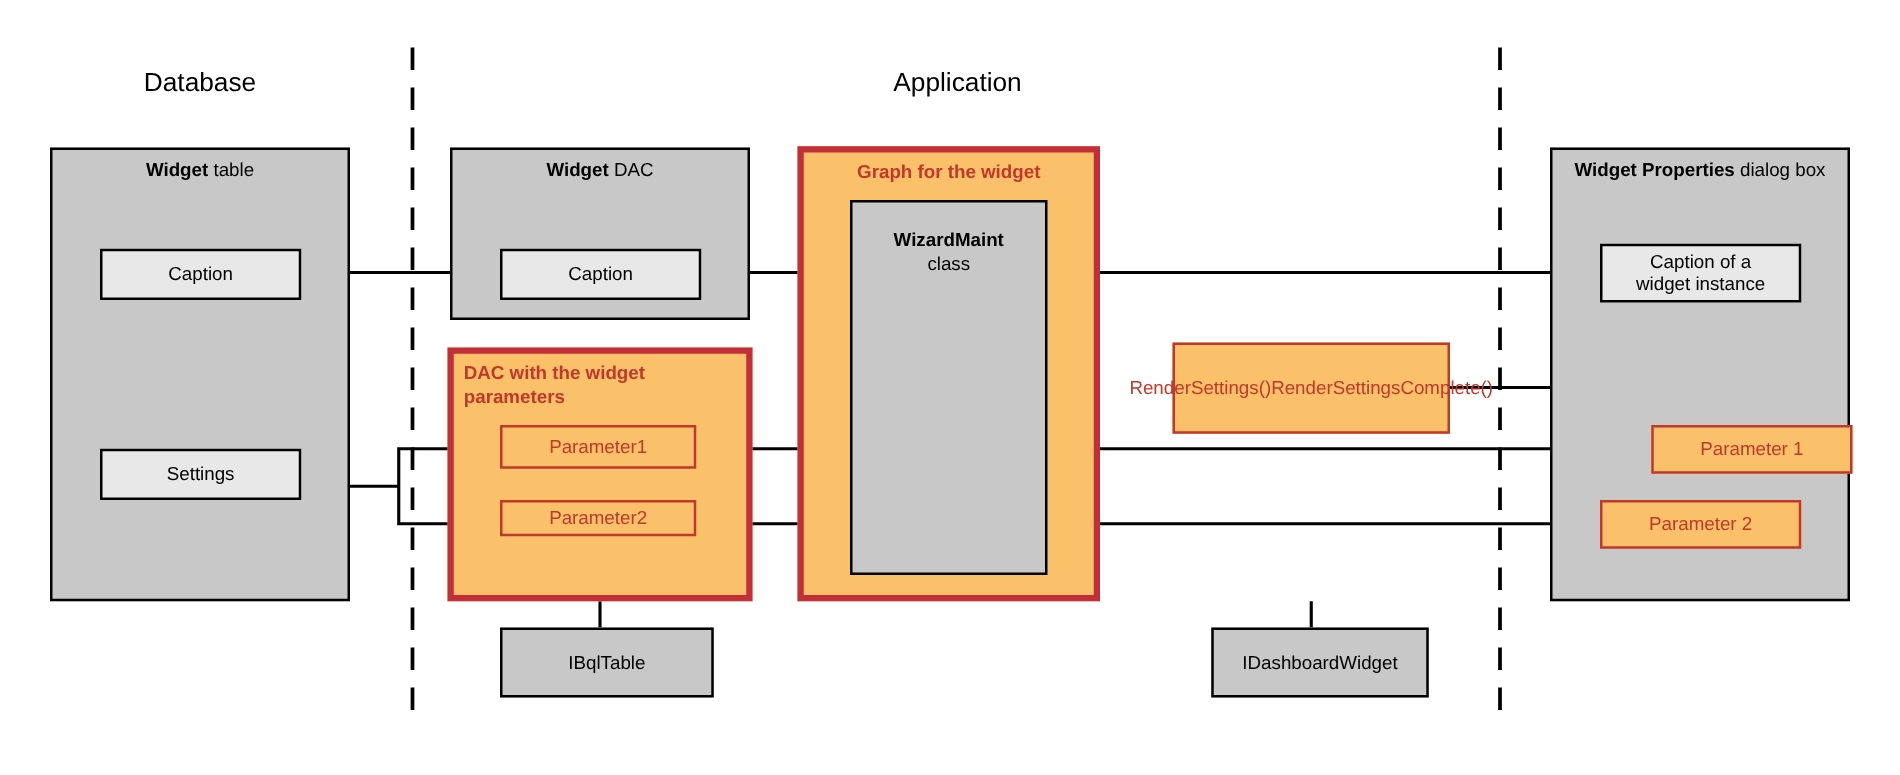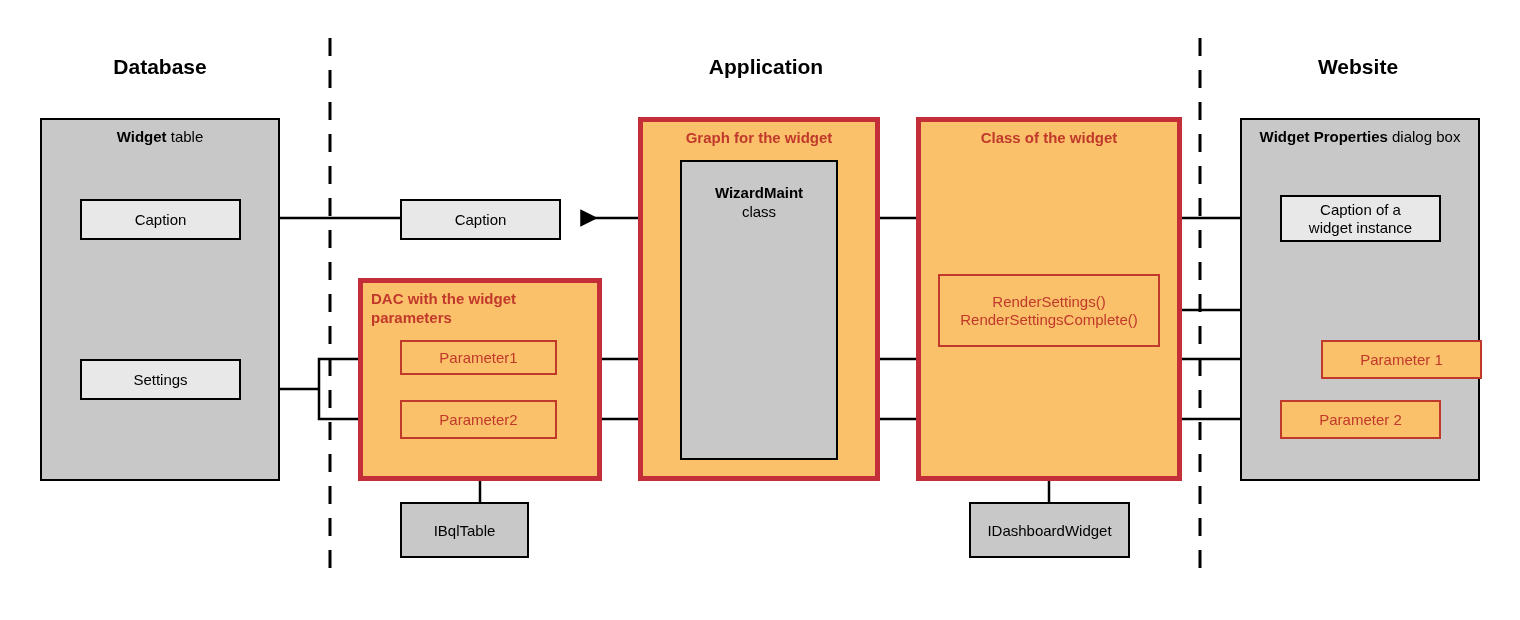--- a/index.html
+++ b/index.html
@@ -24,21 +24,20 @@
     height: 620px;
     pointer-events: none;
   }
   .lane-title {
     position: absolute;
     font-size: 21px;
     color: #000000;
     text-align: center;
     white-space: nowrap;
     line-height: 1.1;
-    font-weight: bold;
   }
   .container-box {
     position: absolute;
     box-sizing: border-box;
     display: flex;
     flex-direction: column;
     align-items: center;
   }
   .gray-box {
     background: #c8c8c8;
@@ -143,57 +142,58 @@
 
     <path d="M 400 359 L 319 359 L 319 419 L 400 419" fill="none" stroke="#000000" stroke-width="2.5"></path>
     <line x1="319" y1="389" x2="243" y2="389" stroke="#000000" stroke-width="2.5" marker-end="url(#arrowL)"></line>
 
     <line x1="480" y1="481" x2="480" y2="502" stroke="#000000" stroke-width="2.5"></line>
     <line x1="1049" y1="481" x2="1049" y2="502" stroke="#000000" stroke-width="2.5"></line>
   </svg>
 
   <div class="lane-title" style="left:60px; top:55px; width:200px;">Database</div>
   <div class="lane-title" style="left:666px; top:55px; width:200px;">Application</div>
-  <div class="lane-title" style="left:1258px; top:55px; width:200px;">Website</div>
 
   <div class="container-box gray-box" style="left:40px; top:118px; width:240px; height:363px;">
     <div class="box-heading">
       <b>Widget</b><span> table</span>
     </div>
   </div>
   <div class="field field-gray" style="left:80px; top:199px; width:161px; height:41px;">Caption</div>
   <div class="field field-gray" style="left:80px; top:359px; width:161px; height:41px;">Settings</div>
 
+  <div class="container-box gray-box" style="left:360px; top:118px; width:240px; height:138px;">
+    <div class="box-heading">
+      <b>Widget</b><span> DAC</span>
+    </div>
+  </div>
   <div class="field field-gray" style="left:400px; top:199px; width:161px; height:41px;">Caption</div>
 
   <div class="container-box red-box" style="left:358px; top:278px; width:244px; height:203px;">
     <div class="box-heading-red">DAC with the widget parameters</div>
   </div>
   <div class="field field-red" style="left:400px; top:340px; width:157px; height:35px;">Parameter1</div>
-  <div class="field field-red" style="left:400px; top:400px; width:157px; height:39px;">Parameter2</div>
-
-  <div class="leaf-box" style="left:400px; top:502px; width:129px; height:56px;">IBqlTable</div>
+  <div class="field field-red" style="left:400px; top:400px; width:157px; height:29px;">Parameter2</div>
+
+  <div class="leaf-box" style="left:400px; top:502px; width:171px; height:56px;">IBqlTable</div>
 
   <div class="container-box red-box" style="left:638px; top:117px; width:242px; height:364px;">
     <div class="box-heading-red">Graph for the widget</div>
   </div>
   <div class="wizard-box" style="left:680px; top:160px; width:158px; height:300px;">
     <b>WizardMaint</b><br>
     <span>class</span>
   </div>
 
-  <div class="container-box red-box" style="left:916px; top:117px; width:266px; height:364px;">
-    <div class="box-heading-red">Class of the widget</div>
-  </div>
-  <div class="field field-red" style="left:938px; top:274px; width:222px; height:73px; flex-direction:column;">
+  <div class="field field-red" style="left:938px; top:274px; width:222px; height:73px; flex-direction:row;">
     <span>RenderSettings()</span>
     <span>RenderSettingsComplete()</span>
   </div>
 
-  <div class="leaf-box" style="left:969px; top:502px; width:161px; height:56px;">IDashboardWidget</div>
+  <div class="leaf-box" style="left:969px; top:502px; width:174px; height:56px;">IDashboardWidget</div>
 
   <div class="container-box gray-box" style="left:1240px; top:118px; width:240px; height:363px;">
     <div class="box-heading">
       <b>Widget Properties</b><span> dialog box</span>
     </div>
   </div>
   <div class="field field-gray" style="left:1280px; top:195px; width:161px; height:47px; flex-direction:column;">
     <span>Caption of a</span>
     <span>widget instance</span>
   </div>

